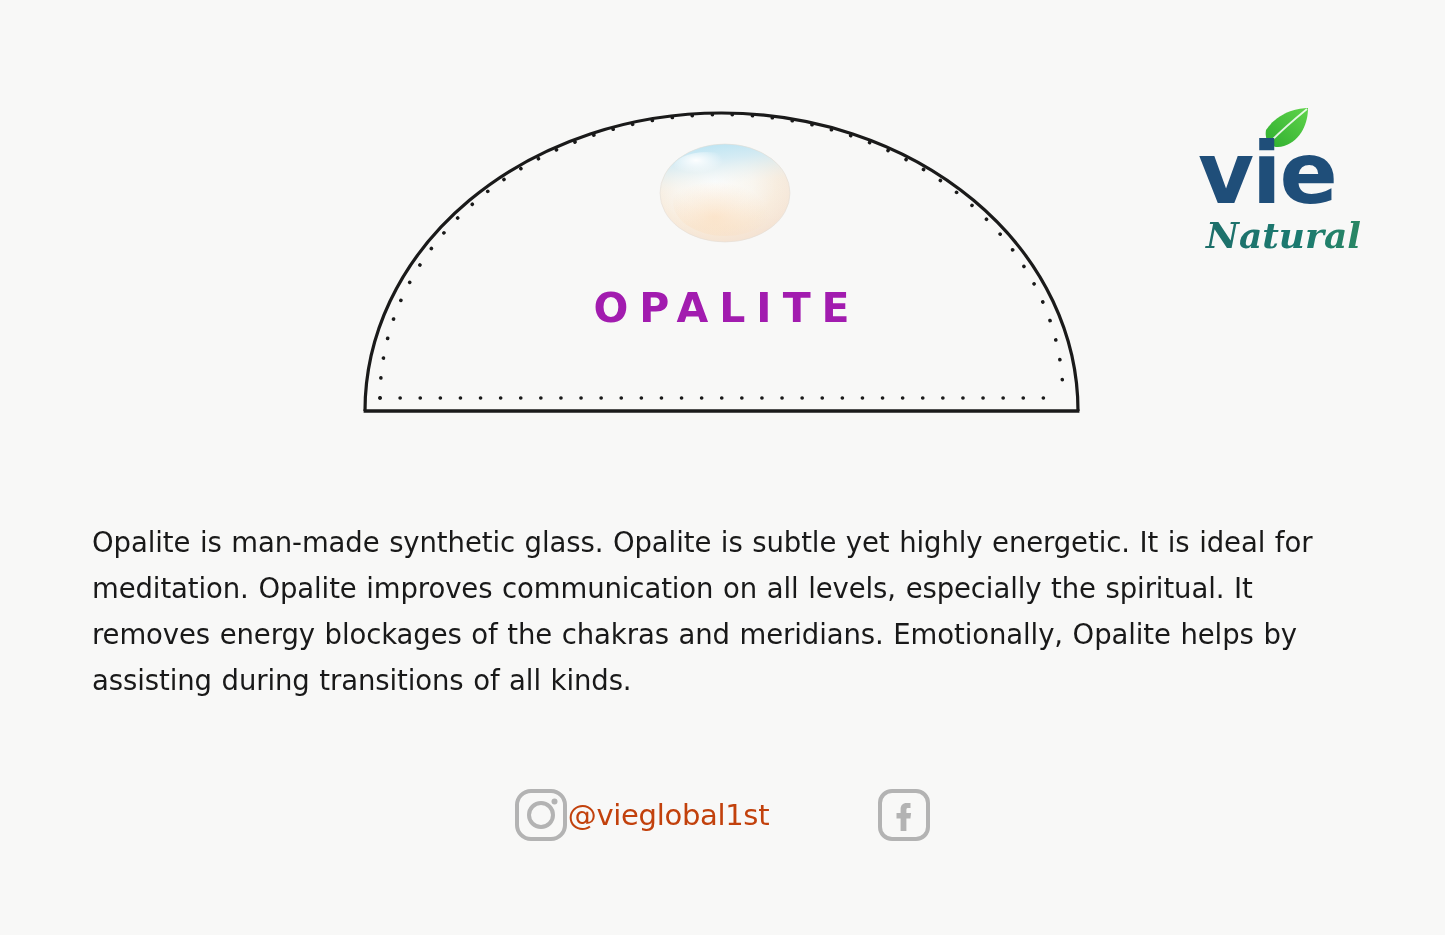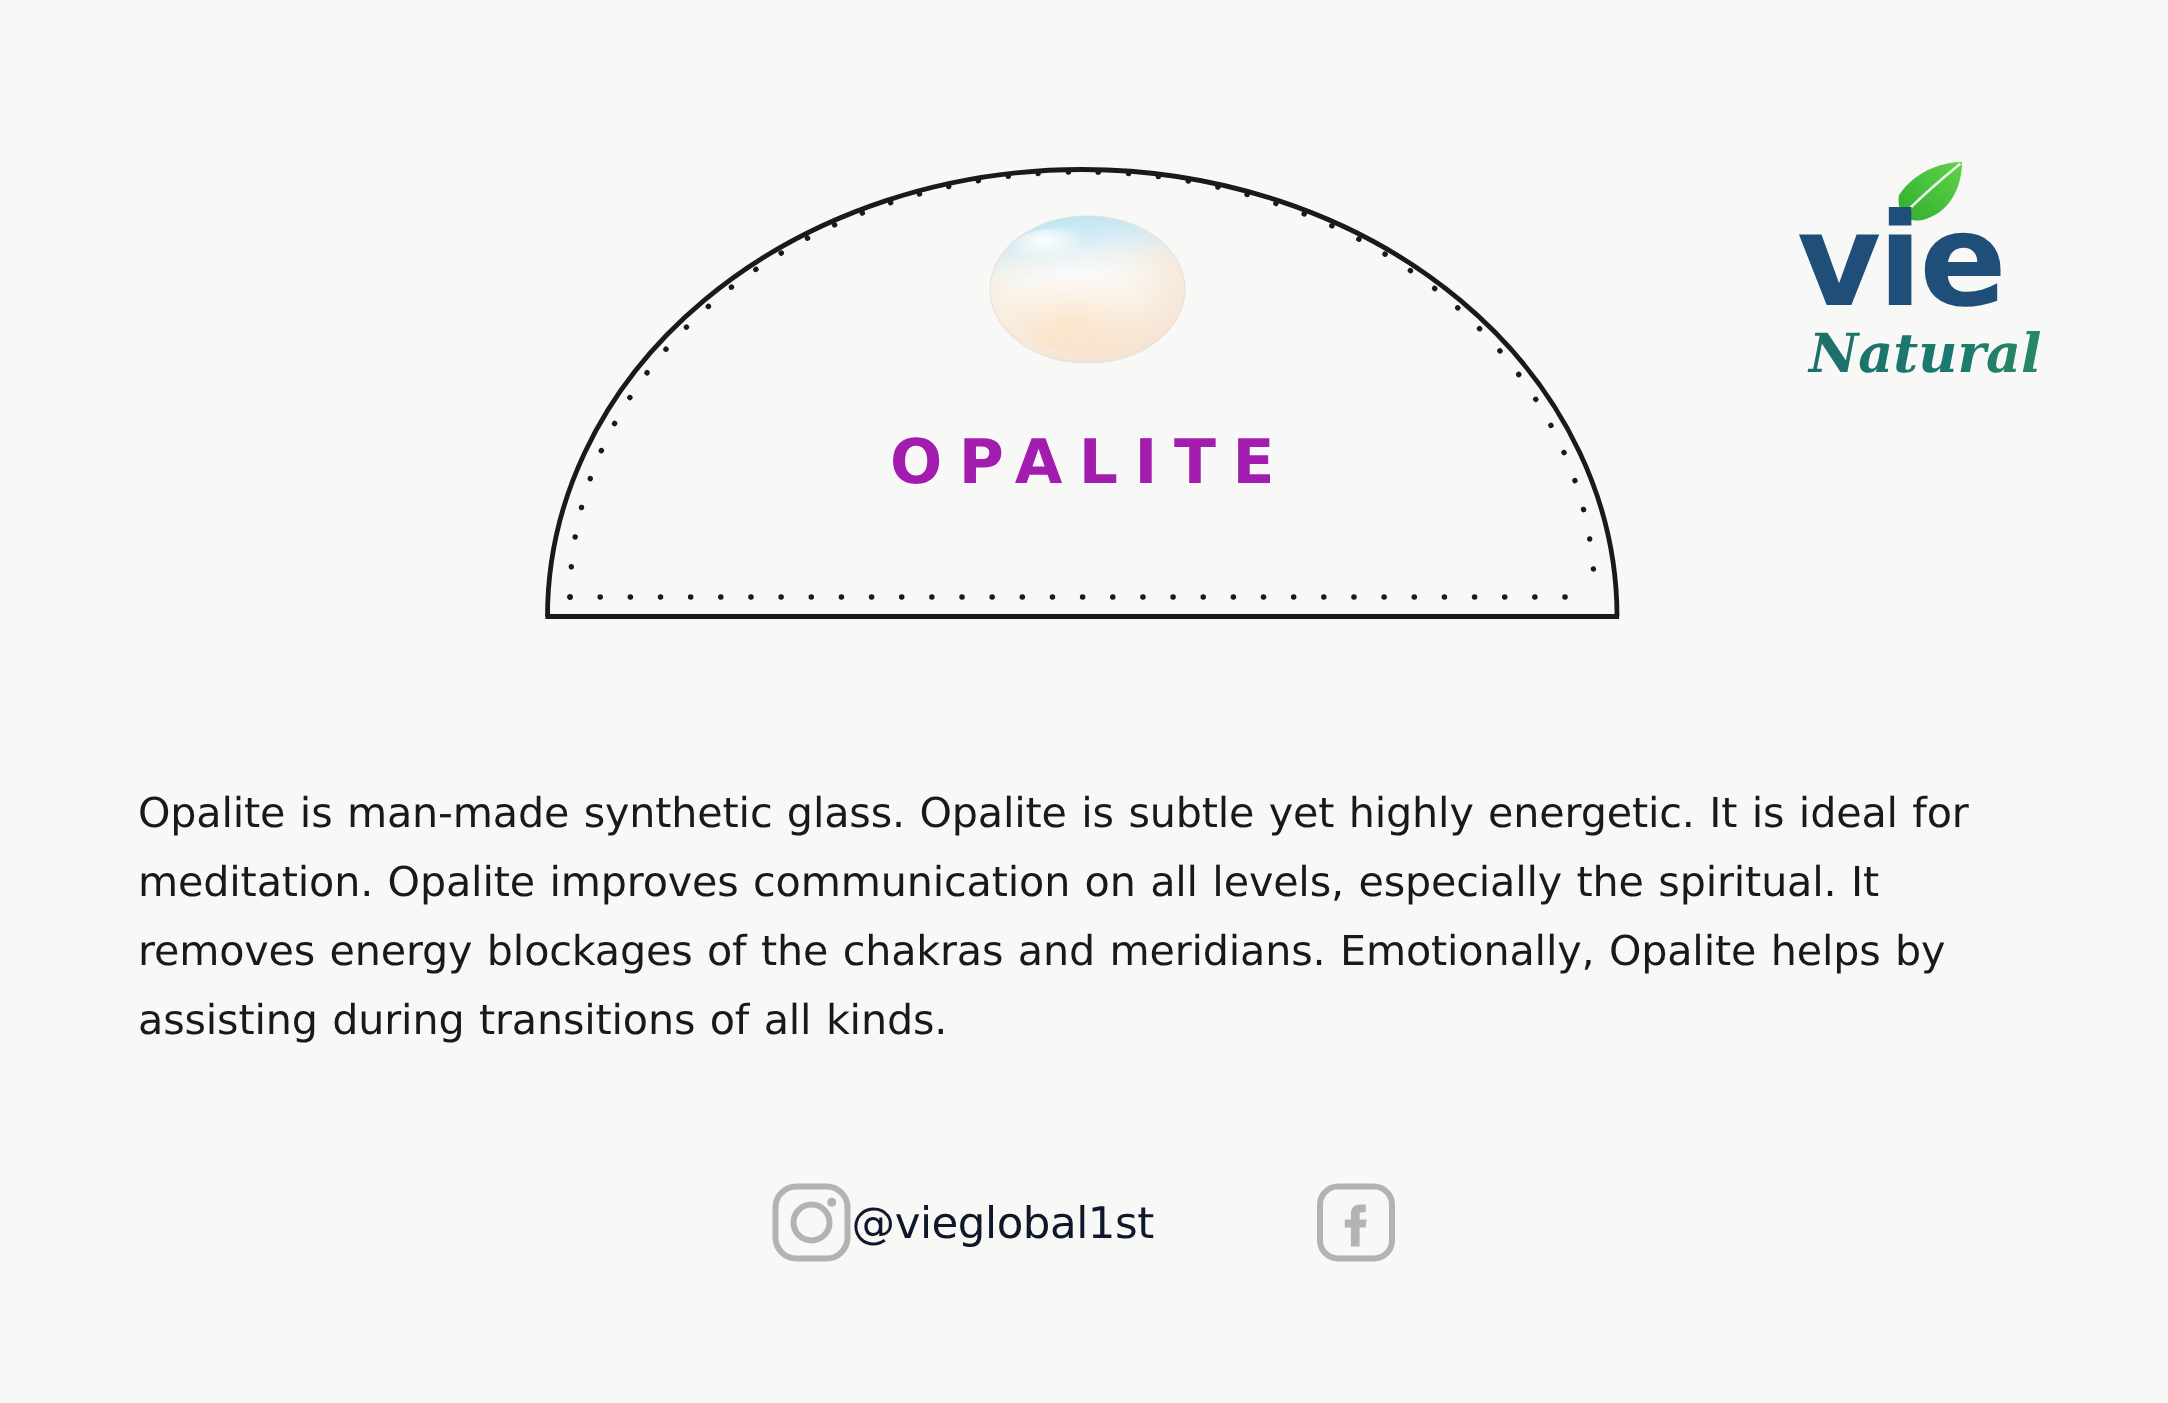--- a/index.html
+++ b/index.html
@@ -97,21 +97,21 @@
   }
   .social-item.ig { margin-right: 108px; }
   .social-icon {
     width: 54px;
     height: 54px;
     flex: 0 0 54px;
   }
   .social-handle {
     font-family: "DejaVu Sans", sans-serif;
     font-size: 29px;
-    color: #0f172a;
+    color: #c2410c;
     letter-spacing: -0.3px;
     white-space: nowrap;
   }
 </style>
 </head>
 <body>
 
 <div class="card">
 
   <div class="arch-wrap">

